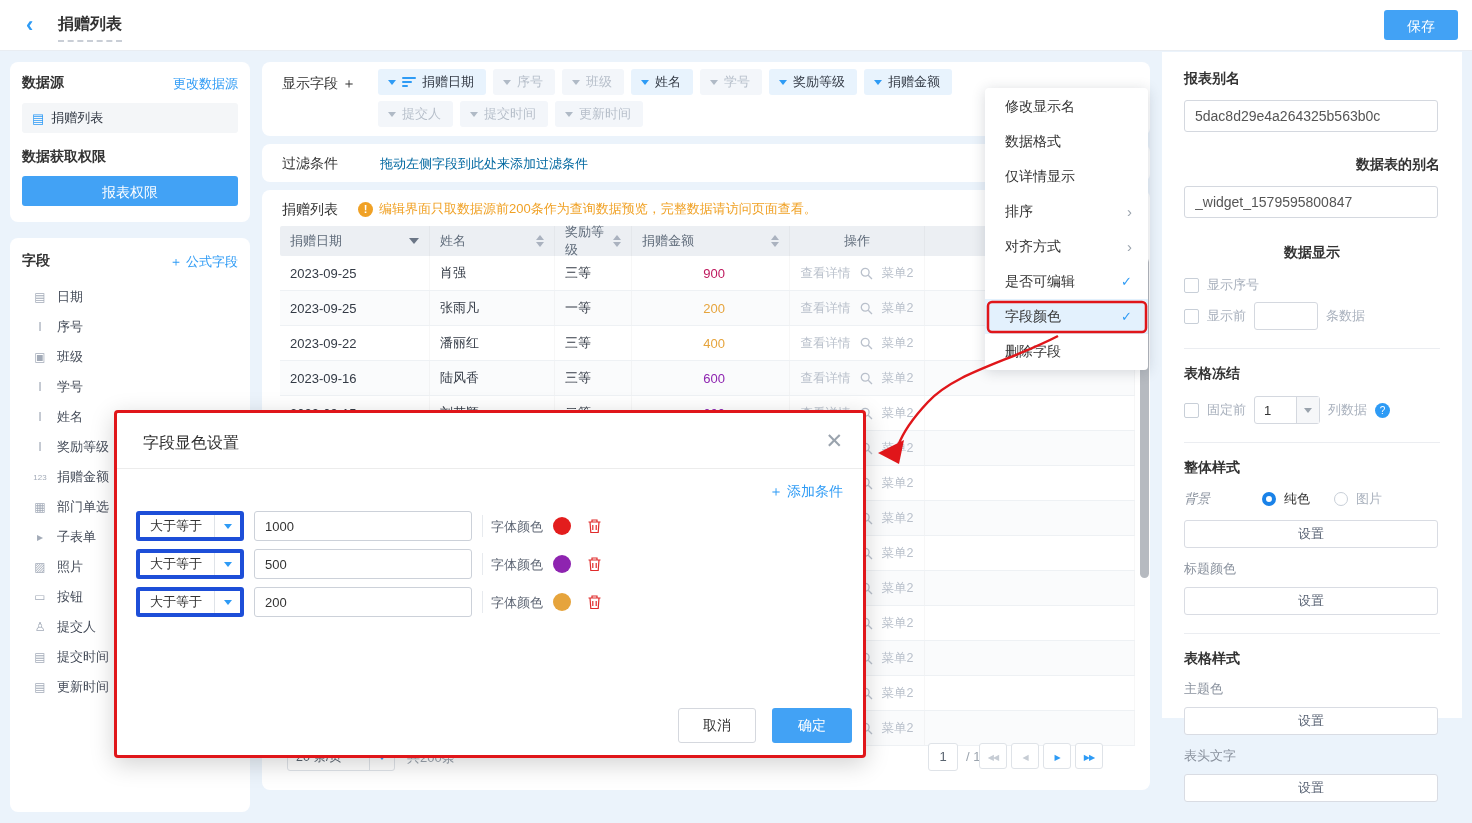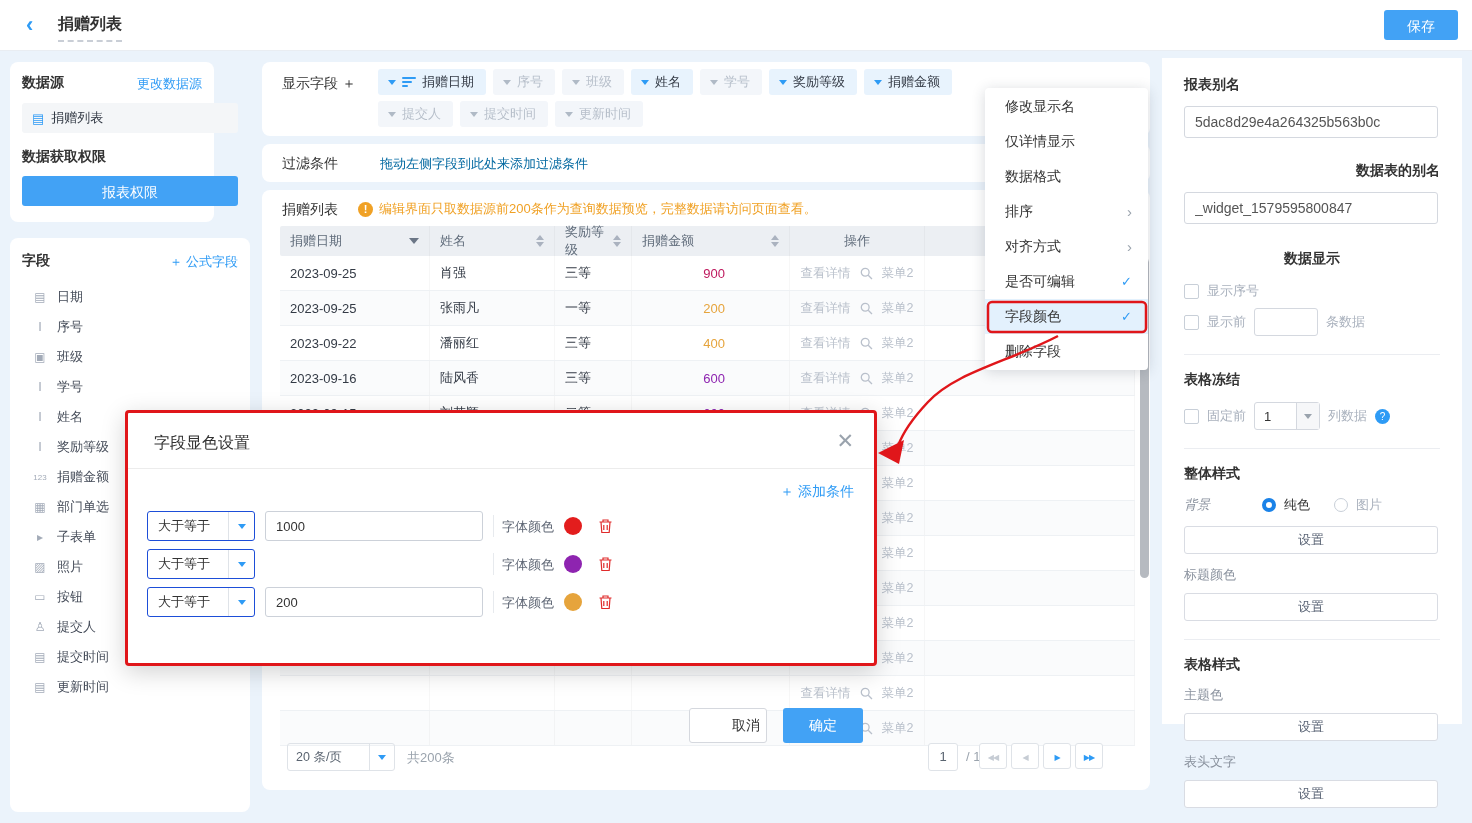--- a/index.html
+++ b/index.html
@@ -8,21 +8,21 @@
   .abs{position:absolute;}
   .card{position:absolute;background:#fff;border-radius:8px;}
   
   #topbar{position:absolute;left:0;top:0;width:1472px;height:50px;background:#fff;border-bottom:1px solid #e9edf2;z-index:5;}
   #back{position:absolute;left:26px;top:12px;font-size:22px;font-weight:bold;color:#2e9bf5;cursor:pointer;line-height:26px;}
   #page-title{position:absolute;left:58px;top:14px;font-size:16px;font-weight:bold;color:#333;
               border-bottom:2px dashed #c9ced6;padding-bottom:5px;}
   #save-btn{position:absolute;right:14px;top:10px;width:74px;height:30px;background:#42a2f5;color:#fff;
             border:none;border-radius:3px;font-size:14px;text-align:center;line-height:30px;cursor:pointer;}
   
-  #ds-card{left:10px;top:62px;width:204px;height:160px;}
+  #ds-card{left:10px;top:62px;width:204px;height:160px;padding-left:36px;}
   .sec-title{font-size:14px;font-weight:bold;color:#333;}
   .link{color:#2e9bf5;font-size:13px;cursor:pointer;}
   #source-box{position:absolute;left:12px;top:41px;width:216px;height:30px;background:#f4f6f8;border-radius:3px;
               display:flex;align-items:center;padding-left:10px;box-sizing:border-box;font-size:13px;gap:7px;}
   #perm-btn{position:absolute;left:12px;top:114px;width:216px;height:30px;background:#42a2f5;color:#fff;border:none;
             border-radius:3px;font-size:14px;line-height:30px;text-align:center;cursor:pointer;}
   #fields-card{left:10px;top:238px;width:240px;height:574px;}
   #field-list{position:absolute;left:0;top:44px;width:100%;}
   .field-item{height:30px;display:flex;align-items:center;padding-left:22px;gap:9px;font-size:13px;color:#454c59;cursor:pointer;}
   .f-icon{width:16px;text-align:center;color:#a3abb8;font-size:12px;flex:0 0 16px;}
@@ -81,45 +81,45 @@
   .pbtn.blue{color:#2e9bf5;}
   
   #field-menu{position:absolute;left:985px;top:88px;width:163px;background:#fff;border-radius:4px;z-index:10;
               box-shadow:0 2px 14px rgba(31,45,61,.18);padding:1px 0;}
   .menu-item{height:35px;display:flex;align-items:center;justify-content:space-between;padding:0 16px 0 20px;
              font-size:14px;color:#333;cursor:pointer;}
   .menu-item .check{color:#2e9bf5;font-size:13px;}
   .menu-item .sub{color:#9aa3ad;font-size:15px;}
   .menu-item.hl{background:#e3f1fd;}
   
-  #modal{position:absolute;left:125px;top:410px;width:752px;height:256px;background:#fff;border:3px solid #e0161a;
+  #modal{position:absolute;left:114px;top:410px;width:752px;height:348px;background:#fff;border:3px solid #e0161a;
          box-sizing:border-box;border-radius:4px;z-index:20;box-shadow:0 6px 24px rgba(0,0,0,.18);}
   #modal-title{position:absolute;left:26px;top:20px;font-size:16px;color:#333;}
   #modal-close{position:absolute;right:20px;top:17px;font-size:21px;color:#9aa3ad;cursor:pointer;line-height:21px;}
   #modal-hr{position:absolute;left:0;top:55px;width:100%;height:1px;background:#ececec;}
   #add-cond{position:absolute;right:20px;top:70px;font-size:14px;}
   #cond-list{position:absolute;left:0;top:98px;width:100%;}
   .cond-row{position:relative;height:30px;margin-bottom:8px;}
-  .cond-select{position:absolute;left:19px;top:0;width:108px;height:30px;border:1px solid #1d4ed8;border-radius:3px;
+  .cond-select{position:absolute;left:19px;top:0;width:108px;height:30px;border:4px solid #1d4ed8;border-radius:3px;
                display:flex;align-items:center;box-sizing:border-box;cursor:pointer;}
   .cond-select .txt{flex:1;padding-left:10px;font-size:13px;color:#333;}
   .cond-select .arr{width:25px;border-left:1px solid #dfe3e8;align-self:stretch;display:flex;align-items:center;justify-content:center;}
   .cond-select .arr:after{content:"";width:0;height:0;border-left:4px solid transparent;border-right:4px solid transparent;border-top:5px solid #2e9bf5;}
   .cond-input{position:absolute;left:137px;top:0;width:218px;height:30px;border:1px solid #ccd1d9;border-radius:3px;
               box-sizing:border-box;font-size:13px;color:#333;padding:0 10px;font-family:inherit;}
   .cond-sep{position:absolute;left:365px;top:4px;width:1px;height:22px;background:#e7eaee;}
   .cond-label{position:absolute;left:374px;top:7px;font-size:13px;color:#5e6674;}
   .color-dot{position:absolute;left:436px;top:6px;width:18px;height:18px;border-radius:50%;}
   .trash{position:absolute;left:470px;top:7px;cursor:pointer;}
   #modal-cancel{position:absolute;left:561px;top:295px;width:78px;height:35px;background:#fff;border:1px solid #d5d8de;
-                border-radius:3px;font-size:14px;color:#333;cursor:pointer;text-align:right;}
+                border-radius:3px;font-size:14px;color:#333;cursor:pointer;}
   #modal-ok{position:absolute;left:655px;top:295px;width:80px;height:35px;background:#42a2f5;border:none;
             border-radius:3px;font-size:14px;color:#fff;cursor:pointer;}
   
-  #right-card{left:1162px;top:58px;width:300px;height:666px;border-radius:0;}
+  #right-card{left:1162px;top:52px;width:300px;height:666px;border-radius:0;}
   #right-card .inner{position:absolute;left:22px;top:0;width:256px;}
   .r-title{font-size:14px;font-weight:bold;color:#333;}
   .r-input{width:254px;height:32px;border:1px solid #d4d8df;border-radius:3px;box-sizing:border-box;
            font-size:14px;color:#555;padding:0 10px;font-family:inherit;background:#fff;}
   .r-row{display:flex;align-items:center;gap:8px;font-size:13px;color:#a9b1bd;}
   .cbx{width:13px;height:13px;border:1px solid #c8cfd8;border-radius:2px;background:#fff;flex:0 0 13px;cursor:pointer;}
   .mini-input{width:64px;height:28px;border:1px solid #d4d8df;border-radius:3px;box-sizing:border-box;font-size:13px;
               padding:0 8px;color:#333;font-family:inherit;}
   .mini-select{width:66px;height:28px;border:1px solid #d4d8df;border-radius:3px;display:flex;align-items:center;box-sizing:border-box;cursor:pointer;}
   .mini-select .txt{flex:1;padding-left:9px;font-size:13px;color:#333;}
@@ -545,24 +545,24 @@
   </div>
 </div>
 
 <div id="vscroll"></div>
 
 <div id="field-menu">
     <div class="menu-item">
       <span>修改显示名</span>
     </div>
     <div class="menu-item">
+      <span>数据格式</span>
+    </div>
+    <div class="menu-item">
       <span>仅详情显示</span>
-    </div>
-    <div class="menu-item">
-      <span>数据格式</span>
     </div>
     <div class="menu-item">
       <span>排序</span>
       <span class="sub">›</span>
     </div>
     <div class="menu-item">
       <span>对齐方式</span>
       <span class="sub">›</span>
     </div>
     <div class="menu-item">
@@ -595,20 +595,21 @@
         <span class="color-dot" style="background: rgb(227, 29, 29);"></span>
         <span class="trash"><svg width="15" height="16" viewBox="0 0 14 16">
             <path d="M1 4h12M4.5 4V2h5v2M2.5 4l.8 10.5h7.4L11.5 4M5.3 7v5M8.7 7v5" stroke="#e02b2b" stroke-width="1.2" fill="none"></path>
           </svg></span>
       </div>
       <div class="cond-row">
         <div class="cond-select">
           <span class="txt">大于等于</span>
           <span class="arr"></span>
         </div>
+        <input class="cond-input" value="500" style="">
         <span class="cond-sep"></span>
         <span class="cond-label">字体颜色</span>
         <span class="color-dot" style="background: rgb(142, 36, 176);"></span>
         <span class="trash"><svg width="15" height="16" viewBox="0 0 14 16">
             <path d="M1 4h12M4.5 4V2h5v2M2.5 4l.8 10.5h7.4L11.5 4M5.3 7v5M8.7 7v5" stroke="#e02b2b" stroke-width="1.2" fill="none"></path>
           </svg></span>
       </div>
       <div class="cond-row">
         <div class="cond-select">
           <span class="txt">大于等于</span>

